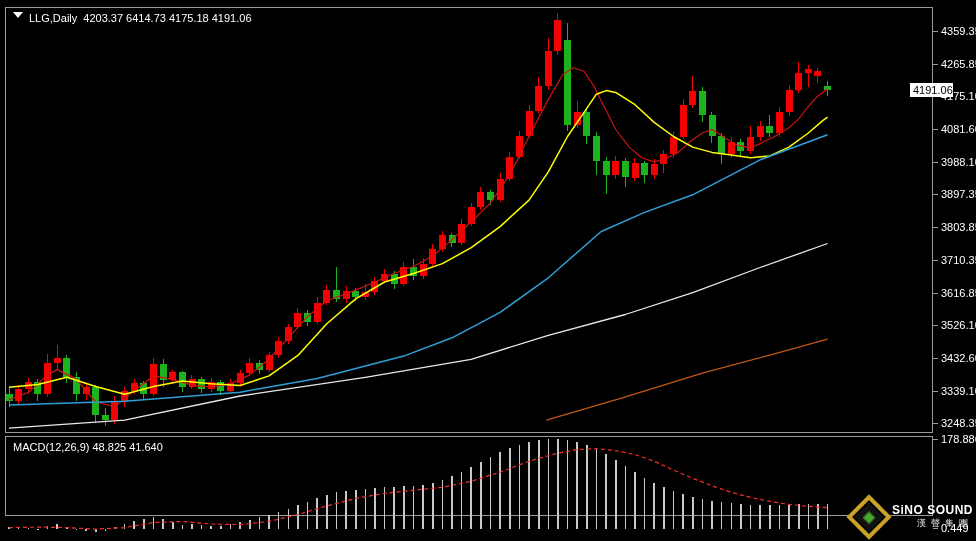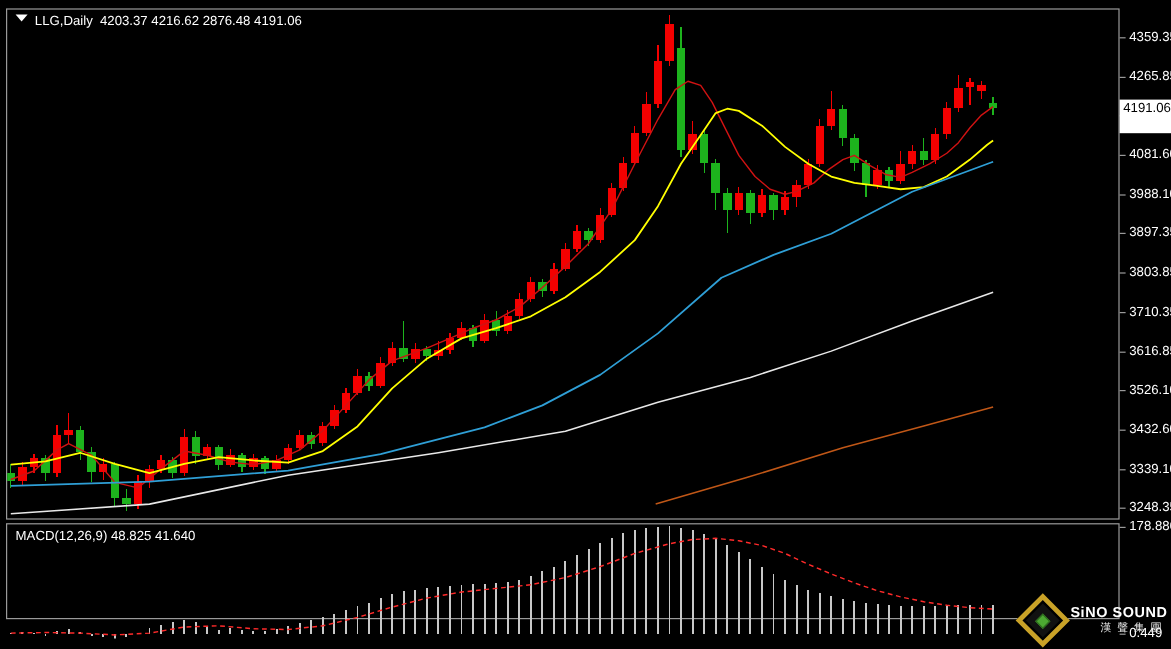--- a/index.html
+++ b/index.html
@@ -8,21 +8,21 @@
   .panel{position:absolute;border:1px solid #9a9a9a;background:#000;box-sizing:border-box;}
   #main-panel{left:5px;top:7px;width:928px;height:426px;}
   #macd-panel{left:5px;top:436px;width:928px;height:80px;}
   #main-chart,#macd-chart{position:absolute;left:0;top:0;}
   .hdr{position:absolute;left:7px;top:4px;color:#fff;font-size:11px;white-space:nowrap;
        display:flex;align-items:flex-start;gap:6px;z-index:4;}
   .tri{width:0;height:0;border-left:5px solid transparent;border-right:5px solid transparent;
        border-top:6px solid #fff;display:inline-block;}
   .axis-label{position:absolute;left:941px;color:#fff;font-size:11px;line-height:12px;z-index:2;}
   .tick{position:absolute;left:933px;width:5px;height:1px;background:#9a9a9a;z-index:2;}
-  .price-badge{position:absolute;left:933px;width:43px;height:28px;background:#fff;color:#000;
+  .price-badge{position:absolute;left:910px;width:43px;height:14px;background:#fff;color:#000;
        font-size:11px;line-height:14px;text-align:left;padding-left:3px;z-index:3;box-sizing:border-box;}
   #watermark{position:absolute;right:3px;bottom:8px;display:flex;align-items:center;gap:7px;z-index:5;}
   .wm-diamond{width:24px;height:24px;transform:rotate(45deg);background:#111;
        border:4px solid #c9a227;box-shadow:inset 0 0 0 2px #000;display:flex;align-items:center;justify-content:center;}
   .wm-dot{width:7px;height:7px;background:#4ca832;border:1px solid #2d6b1e;}
   .wm-text{display:flex;flex-direction:column;line-height:11px;text-align:right;}
   .wm-en{color:#fff;font-weight:bold;font-size:12px;letter-spacing:.5px;}
   .wm-cn{color:#e9e9e9;font-size:9px;letter-spacing:5px;margin-top:2px;}
 </style>
 </head>
@@ -206,21 +206,21 @@
         <rect x="818.1" y="77.9" width="7" height="4.3" fill="#1db31d" shape-rendering="crispEdges"></rect>
         <polyline points="3.0,391.6 22.3,384.5 41.5,366.9 51.2,361.6 70.4,371.4 89.7,394.0 108.9,398.6 128.2,382.7 147.5,367.9 166.7,371.4 186.0,377.1 205.2,379.2 224.5,375.7 243.8,366.9 263.0,351.0 282.3,329.8 301.5,308.6 320.8,292.7 349.7,282.1 368.9,274.0 388.2,265.5 407.5,258.5 426.7,247.9 446.0,231.6 465.2,214.0 484.5,194.9 503.8,166.7 523.0,128.5 542.3,91.4 556.7,66.7 567.3,59.7 577.9,63.2 587.5,77.3 597.2,96.7 609.7,121.5 623.2,139.1 635.7,149.7 648.2,153.9 657.8,151.5 672.3,144.4 683.8,133.8 696.4,125.0 706.0,121.5 719.5,130.3 732.0,137.4 744.5,139.8 754.1,135.6 768.6,128.5 783.0,119.7 792.7,110.9 802.3,98.5 811.9,87.9 821.6,80.9" fill="none" stroke="#cf1212" stroke-width="1.2" stroke-linejoin="round"></polyline>
         <polyline points="3.0,379.2 31.9,376.4 60.8,369.3 89.7,378.5 118.6,386.3 147.5,378.5 176.3,372.9 205.2,375.7 234.1,377.5 263.0,367.9 291.9,347.4 320.8,315.7 349.7,290.9 378.6,274.0 407.5,265.5 436.4,255.6 465.2,239.7 494.1,218.6 523.0,192.1 542.3,163.8 561.5,128.5 580.8,100.3 590.4,86.2 600.1,82.6 609.7,84.4 629.0,96.7 648.2,114.4 667.5,128.5 686.7,139.1 706.0,144.4 725.3,146.9 744.5,149.7 763.8,147.9 783.0,139.1 802.3,125.0 816.7,112.6 821.6,109.1" fill="none" stroke="#ffff00" stroke-width="1.5" stroke-linejoin="round"></polyline>
         <polyline points="3.0,396.9 118.6,393.3 234.1,384.2 311.2,370.4 397.8,348.1 446.0,329.8 494.1,304.4 542.3,269.8 595.2,223.5 638.6,204.4 686.7,186.8 754.1,151.8 821.6,126.8" fill="none" stroke="#2f9fd6" stroke-width="1.5" stroke-linejoin="round"></polyline>
         <polyline points="3.0,420.2 118.6,412.1 234.1,388.0 359.3,369.3 465.2,351.3 542.3,327.3 619.3,306.5 686.7,284.6 754.1,259.5 821.6,235.5" fill="none" stroke="#e8e8e8" stroke-width="1.3" stroke-linejoin="round"></polyline>
         <polyline points="540.4,412.1 615.5,390.2 696.4,365.1 763.8,347.1 821.6,331.2" fill="none" stroke="#c05717" stroke-width="1.3" stroke-linejoin="round"></polyline>
       </svg>
     <div class="hdr">
       <span class="tri"></span>
       <span>LLG,Daily</span>
-      <span>4203.37 4216.62 2876.48 4191.06</span>
+      <span>4203.37 6414.73 4175.18 4191.06</span>
     </div>
   </div>
 
   <div id="macd-panel" class="panel">
     <svg id="macd-chart" width="925" height="95">
         <rect x="2.2" y="90.1" width="1.6" height="1.5" fill="#c8c8c8" shape-rendering="crispEdges"></rect>
         <rect x="11.8" y="89.6" width="1.6" height="2.0" fill="#c8c8c8" shape-rendering="crispEdges"></rect>
         <rect x="21.5" y="90.6" width="1.6" height="1.0" fill="#c8c8c8" shape-rendering="crispEdges"></rect>
         <rect x="31.1" y="91.6" width="1.6" height="1.0" fill="#c8c8c8" shape-rendering="crispEdges"></rect>
         <rect x="40.7" y="88.6" width="1.6" height="3.0" fill="#c8c8c8" shape-rendering="crispEdges"></rect>

